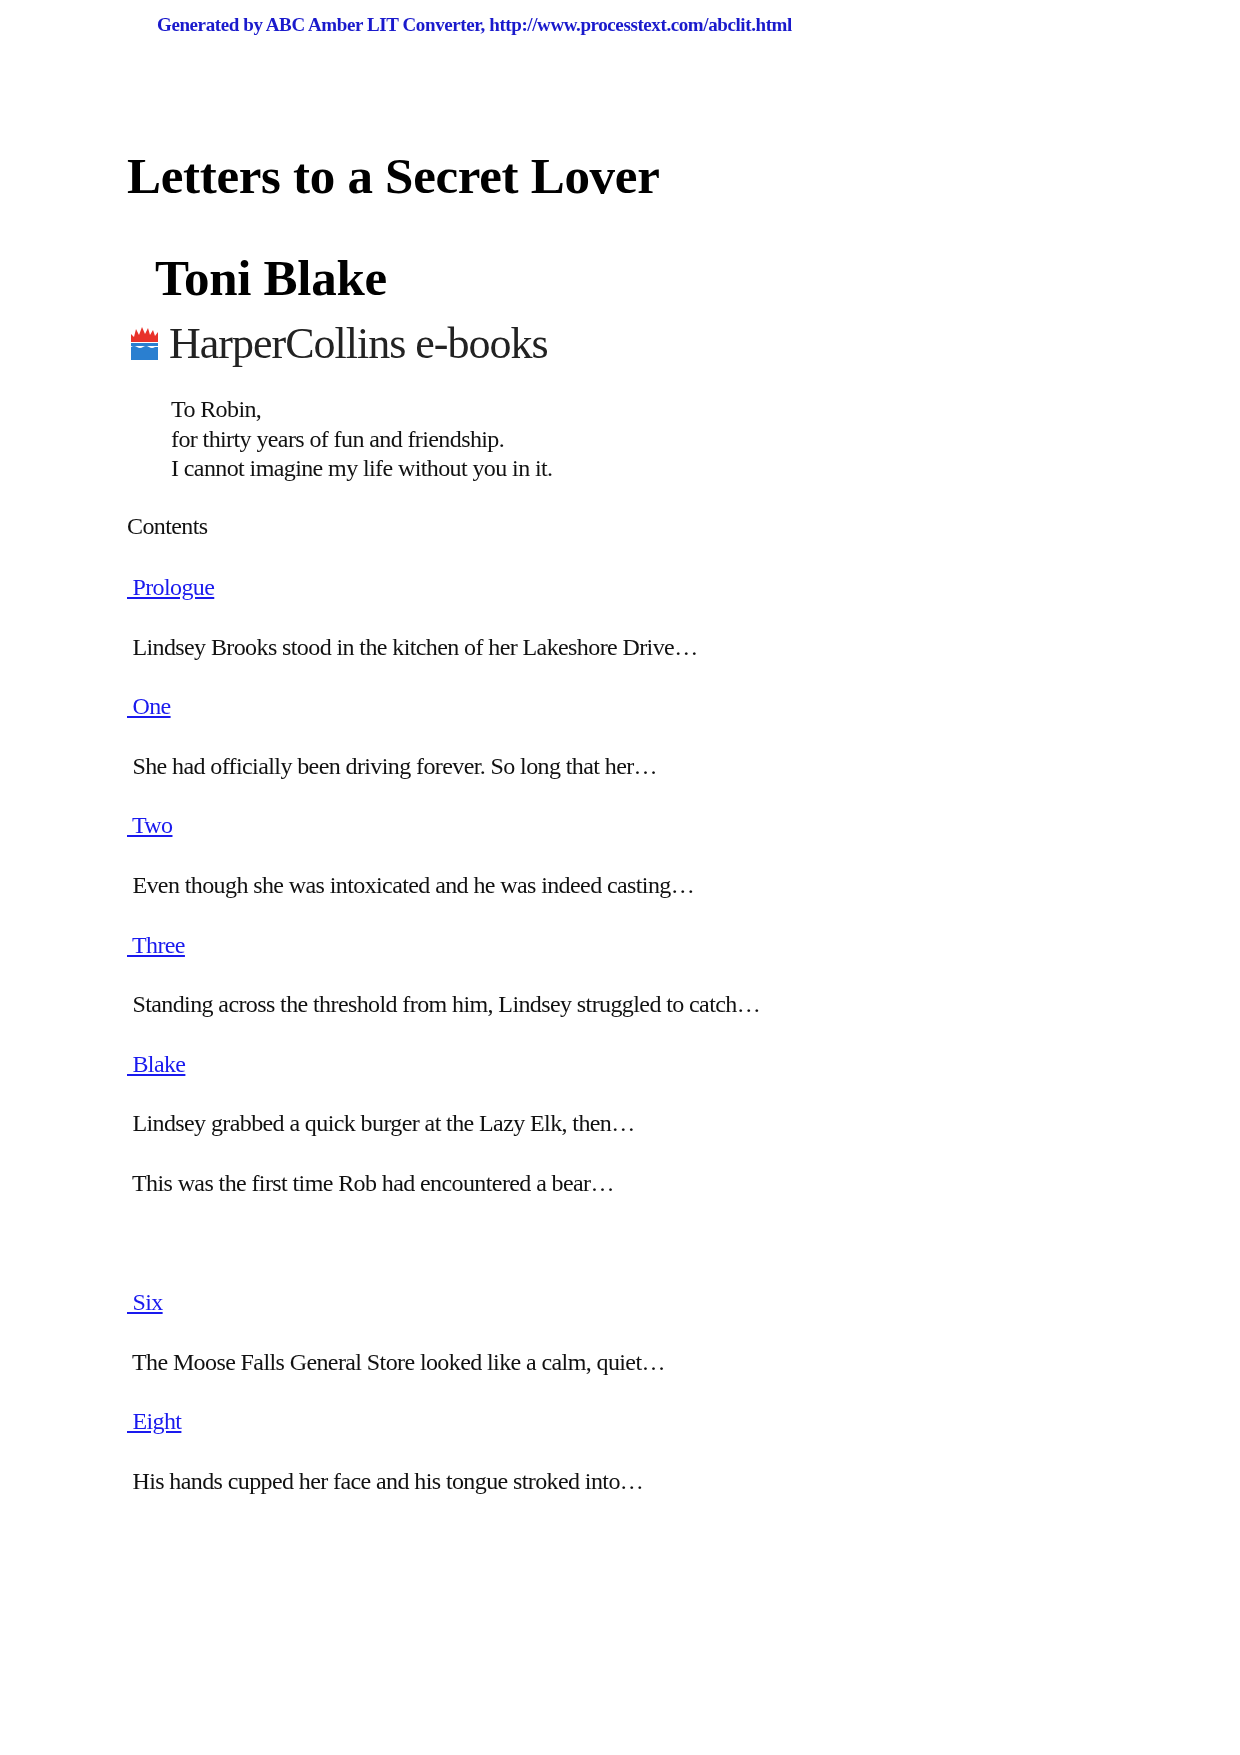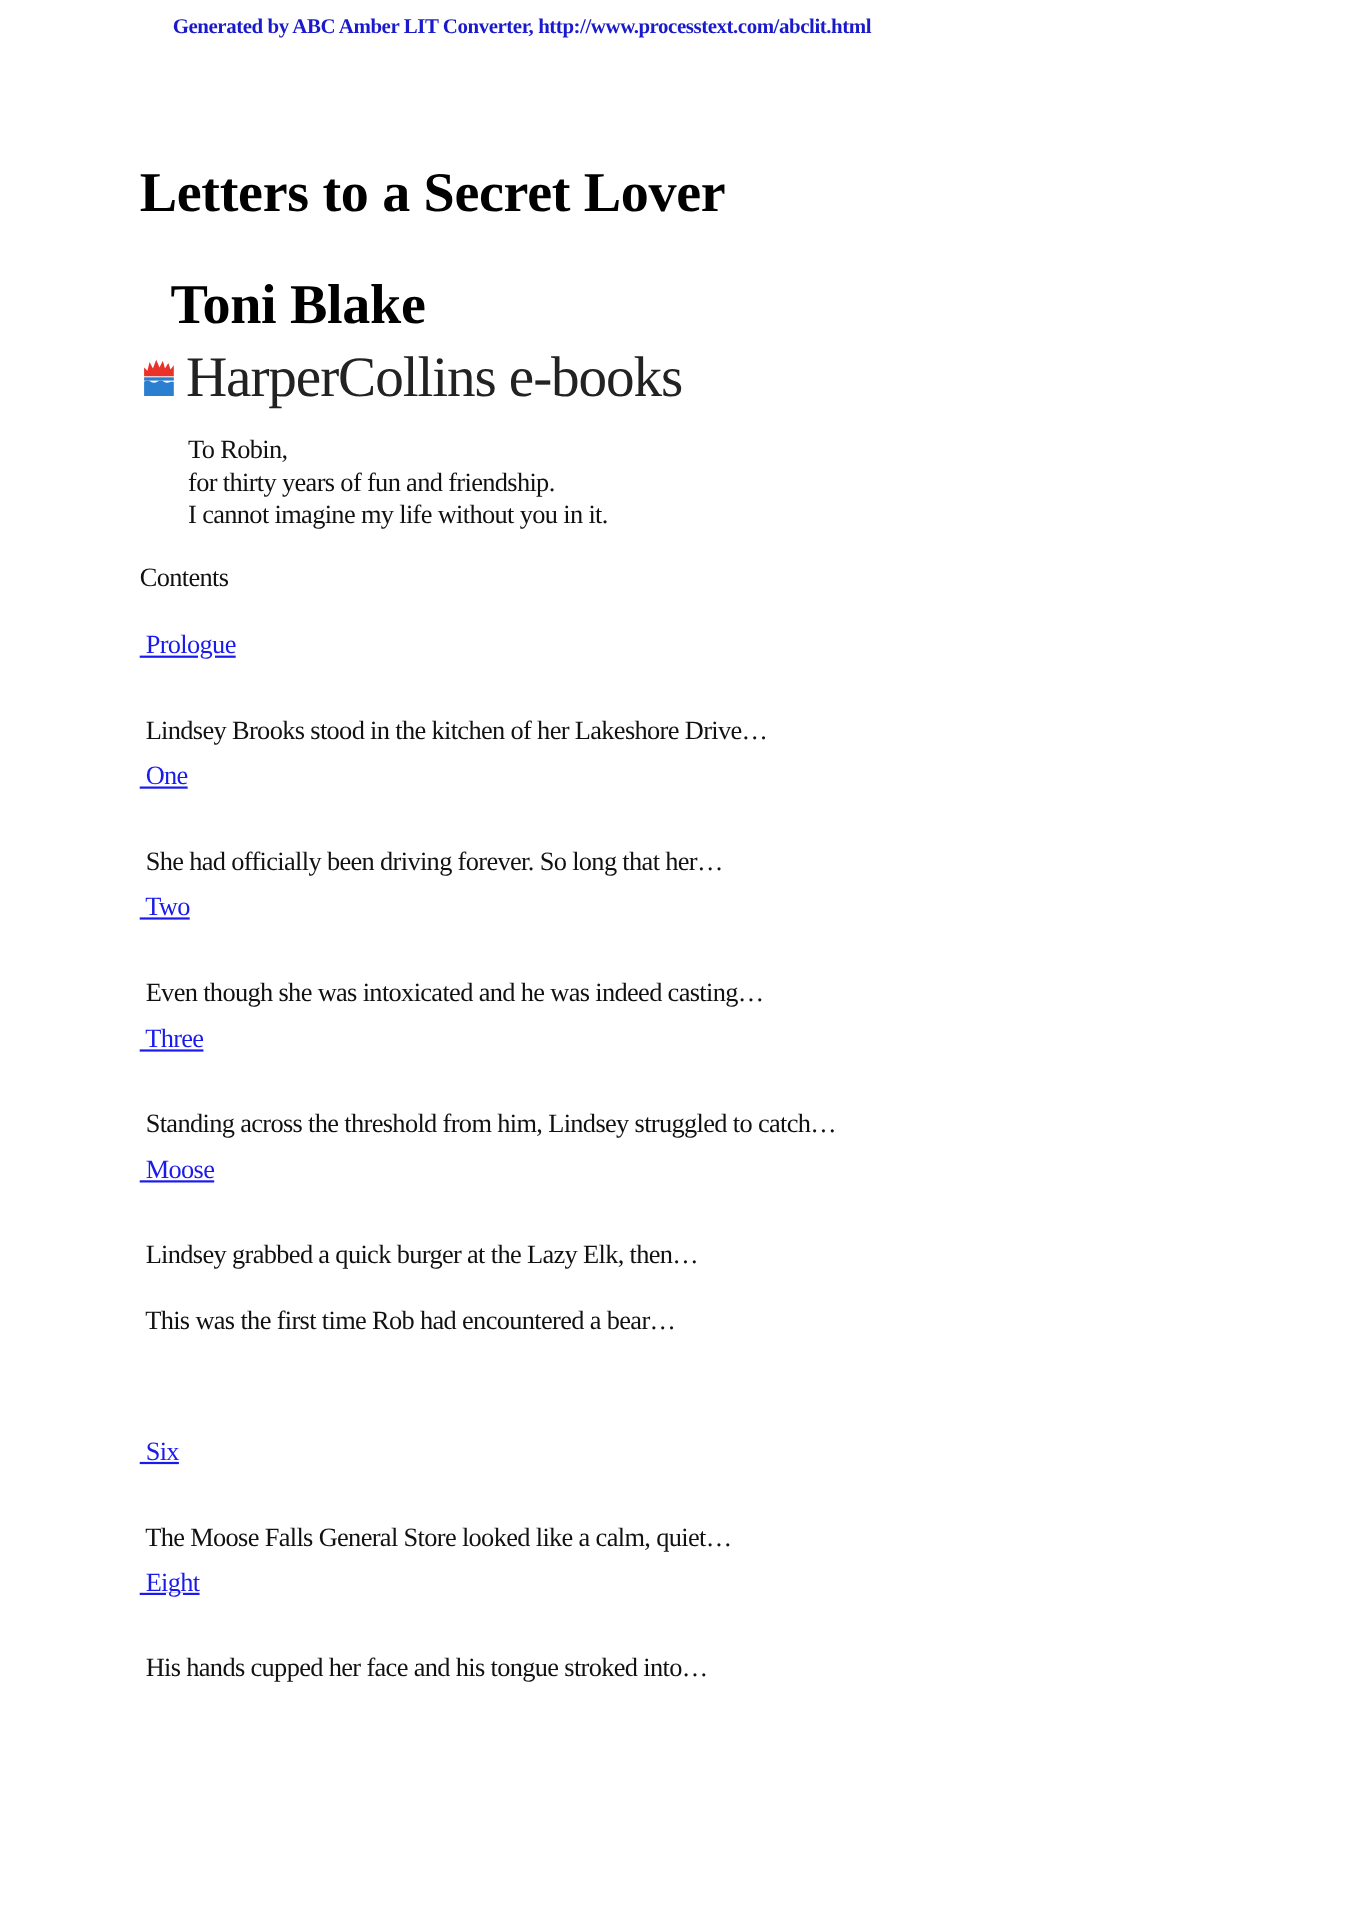--- a/index.html
+++ b/index.html
@@ -26,21 +26,21 @@
       font-size: 51px; line-height: 60px; color: #000;
       white-space: nowrap; letter-spacing: -0.3px;
     }
     .publisher-logo {
       position: absolute; left: 130px; top: 318px; height: 50px;
       display: flex; align-items: center; gap: 10px;
     }
     .logo-mark { width: 29px; height: 36px; position: relative; }
     .logo-mark svg { display: block; }
     .logo-text {
-      font-family: "Liberation Serif", serif; font-size: 52px;
+      font-family: "Liberation Serif", serif; font-size: 44px;
       color: #222; letter-spacing: -1px; white-space: nowrap;
     }
     .dedication {
       position: absolute; left: 127px; top: 395px;
       font-size: 24px; line-height: 29.5px; letter-spacing: -0.6px;
       white-space: nowrap;
     }
     .dedication div { height: 29.5px; margin-left: 44px; }
     .contents-heading {
       position: absolute; left: 127px; top: 513px;
@@ -53,21 +53,20 @@
     .toc-link {
       display: block; height: 59.6px; line-height: 32px;
       font-size: 24px; letter-spacing: -0.6px;
       color: #1a1aee; text-decoration: underline; white-space: pre;
       cursor: pointer;
     }
     .toc-summary {
       display: block; height: 59.6px; line-height: 32px;
       font-size: 24px; letter-spacing: -0.6px; color: #111;
       white-space: pre;
-      margin-top: 18px;
     }
   </style>
 </head>
 <body>
 
 <div class="converter-banner">Generated by ABC Amber LIT Converter, http://www.processtext.com/abclit.html</div>
 
 <h1 class="book-title">Letters to a Secret Lover</h1>
 <h1 class="book-author">Toni Blake</h1>
 
@@ -101,21 +100,21 @@
   </div>
   <div class="toc-entry">
     <a class="toc-link"> Two</a>
     <span class="toc-summary"> Even though she was intoxicated and he was indeed casting…</span>
   </div>
   <div class="toc-entry">
     <a class="toc-link"> Three</a>
     <span class="toc-summary"> Standing across the threshold from him, Lindsey struggled to catch…</span>
   </div>
   <div class="toc-entry">
-    <a class="toc-link"> Moose</a>
+    <a class="toc-link"> Blake</a>
     <span class="toc-summary"> Lindsey grabbed a quick burger at the Lazy Elk, then…</span>
   </div>
   <div class="toc-entry">
     <span class="toc-summary"> This was the first time Rob had encountered a bear…</span>
   </div>
   <div class="toc-entry">
     <a class="toc-link"> Six</a>
     <span class="toc-summary"> The Moose Falls General Store looked like a calm, quiet…</span>
   </div>
   <div class="toc-entry">

